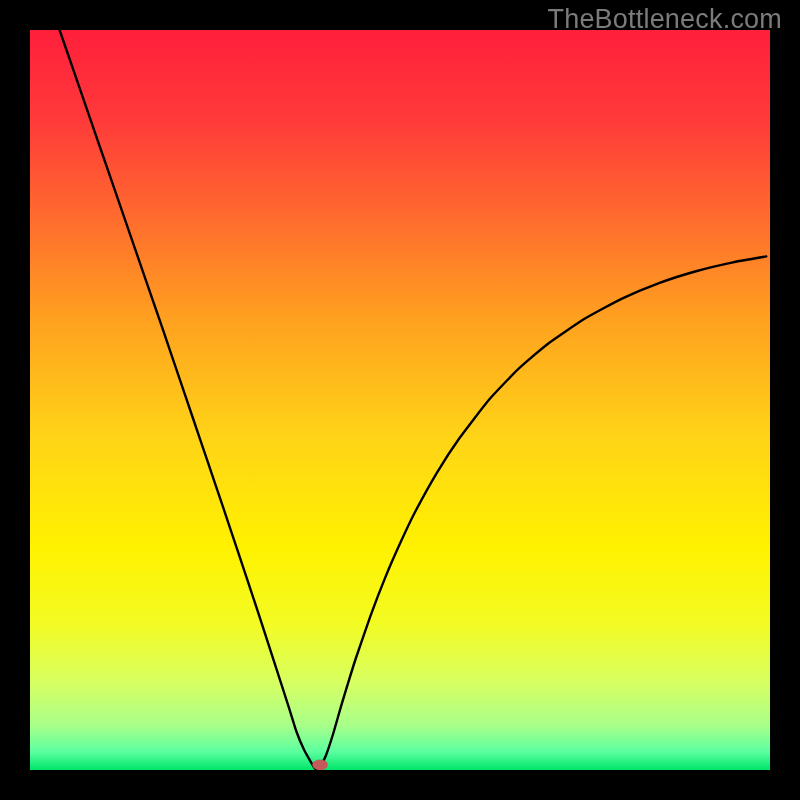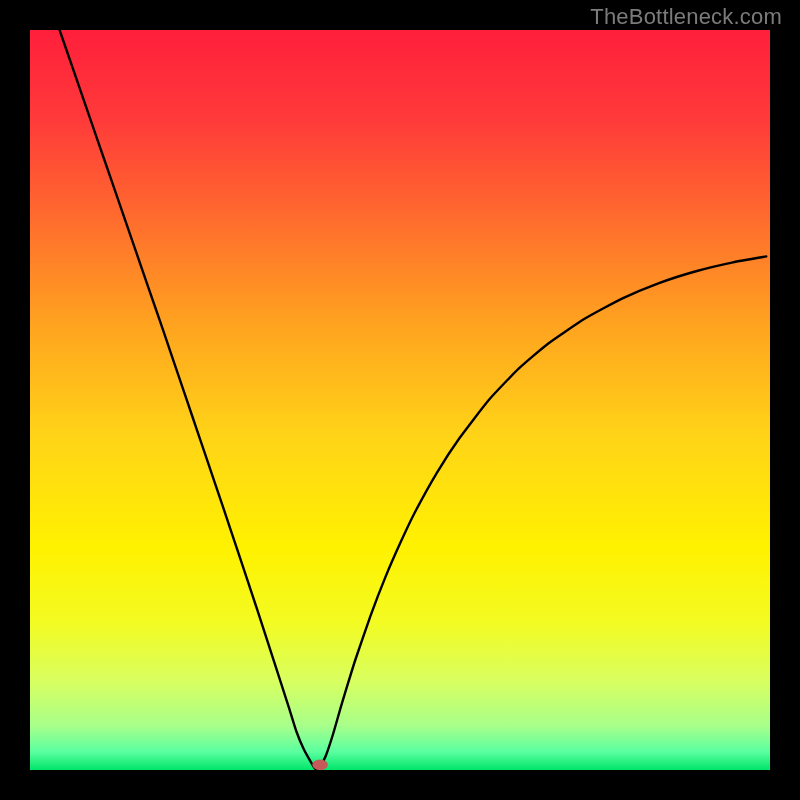--- a/index.html
+++ b/index.html
@@ -25,21 +25,21 @@
     top: 30px;
     width: 740px;
     height: 740px;
     overflow: hidden;
   }
   .watermark {
     position: absolute;
     top: 4px;
     right: 18px;
     color: #7b7b7b;
-    font-size: 22px;
+    font-size: 27px;
     font-weight: 500;
     letter-spacing: 0.2px;
   }
 </style>
 </head>
 <body>
 
 <div class="frame">
   <div class="watermark">TheBottleneck.com</div>
   <div class="plot">

